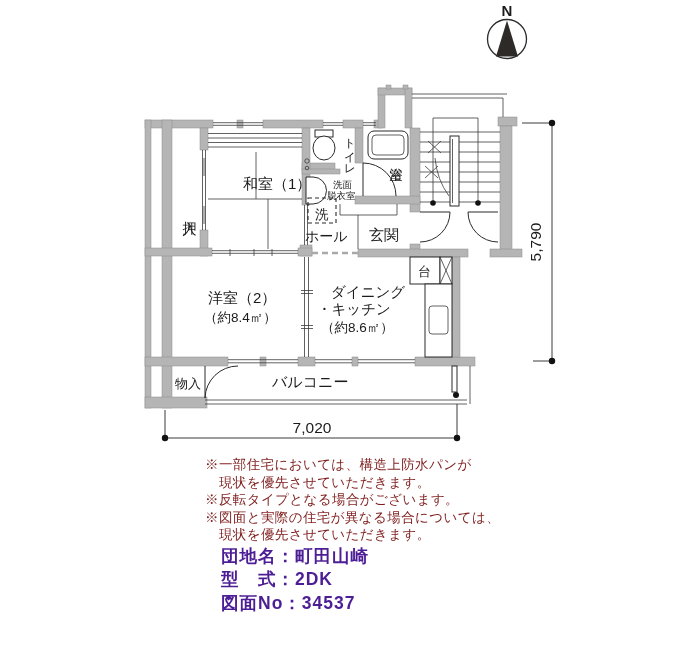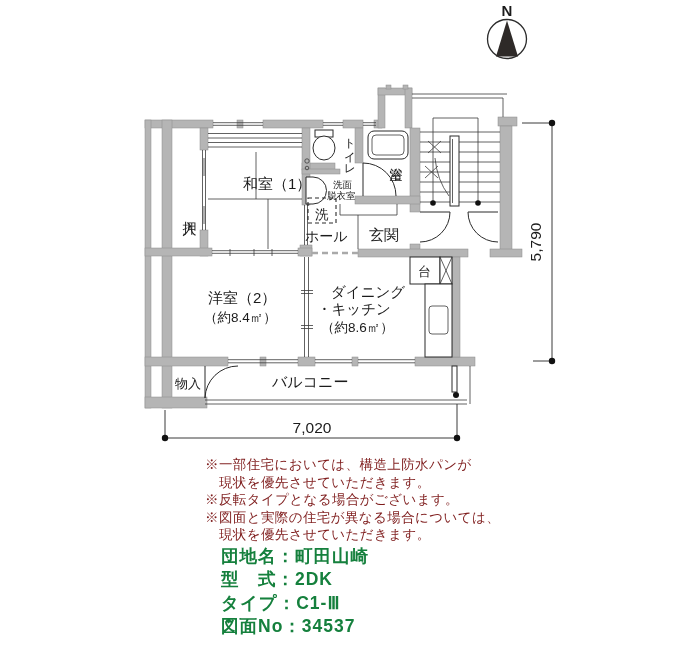--- a/index.html
+++ b/index.html
@@ -12,21 +12,21 @@
   .thin{stroke:#3a3a3a;stroke-width:.8;fill:none;}
   .fix{fill:#ffffff;stroke:#2b2b2b;stroke-width:1;}
   .dash{stroke:#2b2b2b;stroke-width:1.1;fill:none;stroke-dasharray:4 3;}
   .softdash{stroke:#a9a9a9;stroke-width:2.6;fill:none;stroke-dasharray:6 4;}
   .dim{stroke:#3a3a3a;stroke-width:1;fill:none;}
   .dot{fill:#111;}
   .vtext{writing-mode:vertical-rl;text-orientation:upright;}
   .notes{position:absolute;left:205px;top:456px;width:310px;
          font-size:13.5px;line-height:17.6px;font-weight:500;letter-spacing:.4px;color:#7f1d1d;}
   .info{position:absolute;left:221px;top:545px;width:260px;
-        font-size:17.5px;line-height:23.3px;font-weight:600;letter-spacing:1px;color:#15803d;}
+        font-size:17.5px;line-height:23.3px;font-weight:600;letter-spacing:1px;color:#4c1d95;}
 </style>
 </head>
 <body>
 
 <div class="stage">
 
 <svg width="700" height="650" viewBox="0 0 700 650">
 
   <g>
 
@@ -214,17 +214,16 @@
     <div>※一部住宅においては、構造上防水パンが</div>
     <div>　現状を優先させていただきます。</div>
     <div>※反転タイプとなる場合がございます。</div>
     <div>※図面と実際の住宅が異なる場合については、</div>
     <div>　現状を優先させていただきます。</div>
   </div>
 
   <div class="info">
     <div>団地名：町田山崎</div>
     <div>型　式：2DK</div>
-    <div>タイプ：C1-Ⅲ</div>
     <div>図面No：34537</div>
   </div>
 
 </div>
 
 </body></html>

